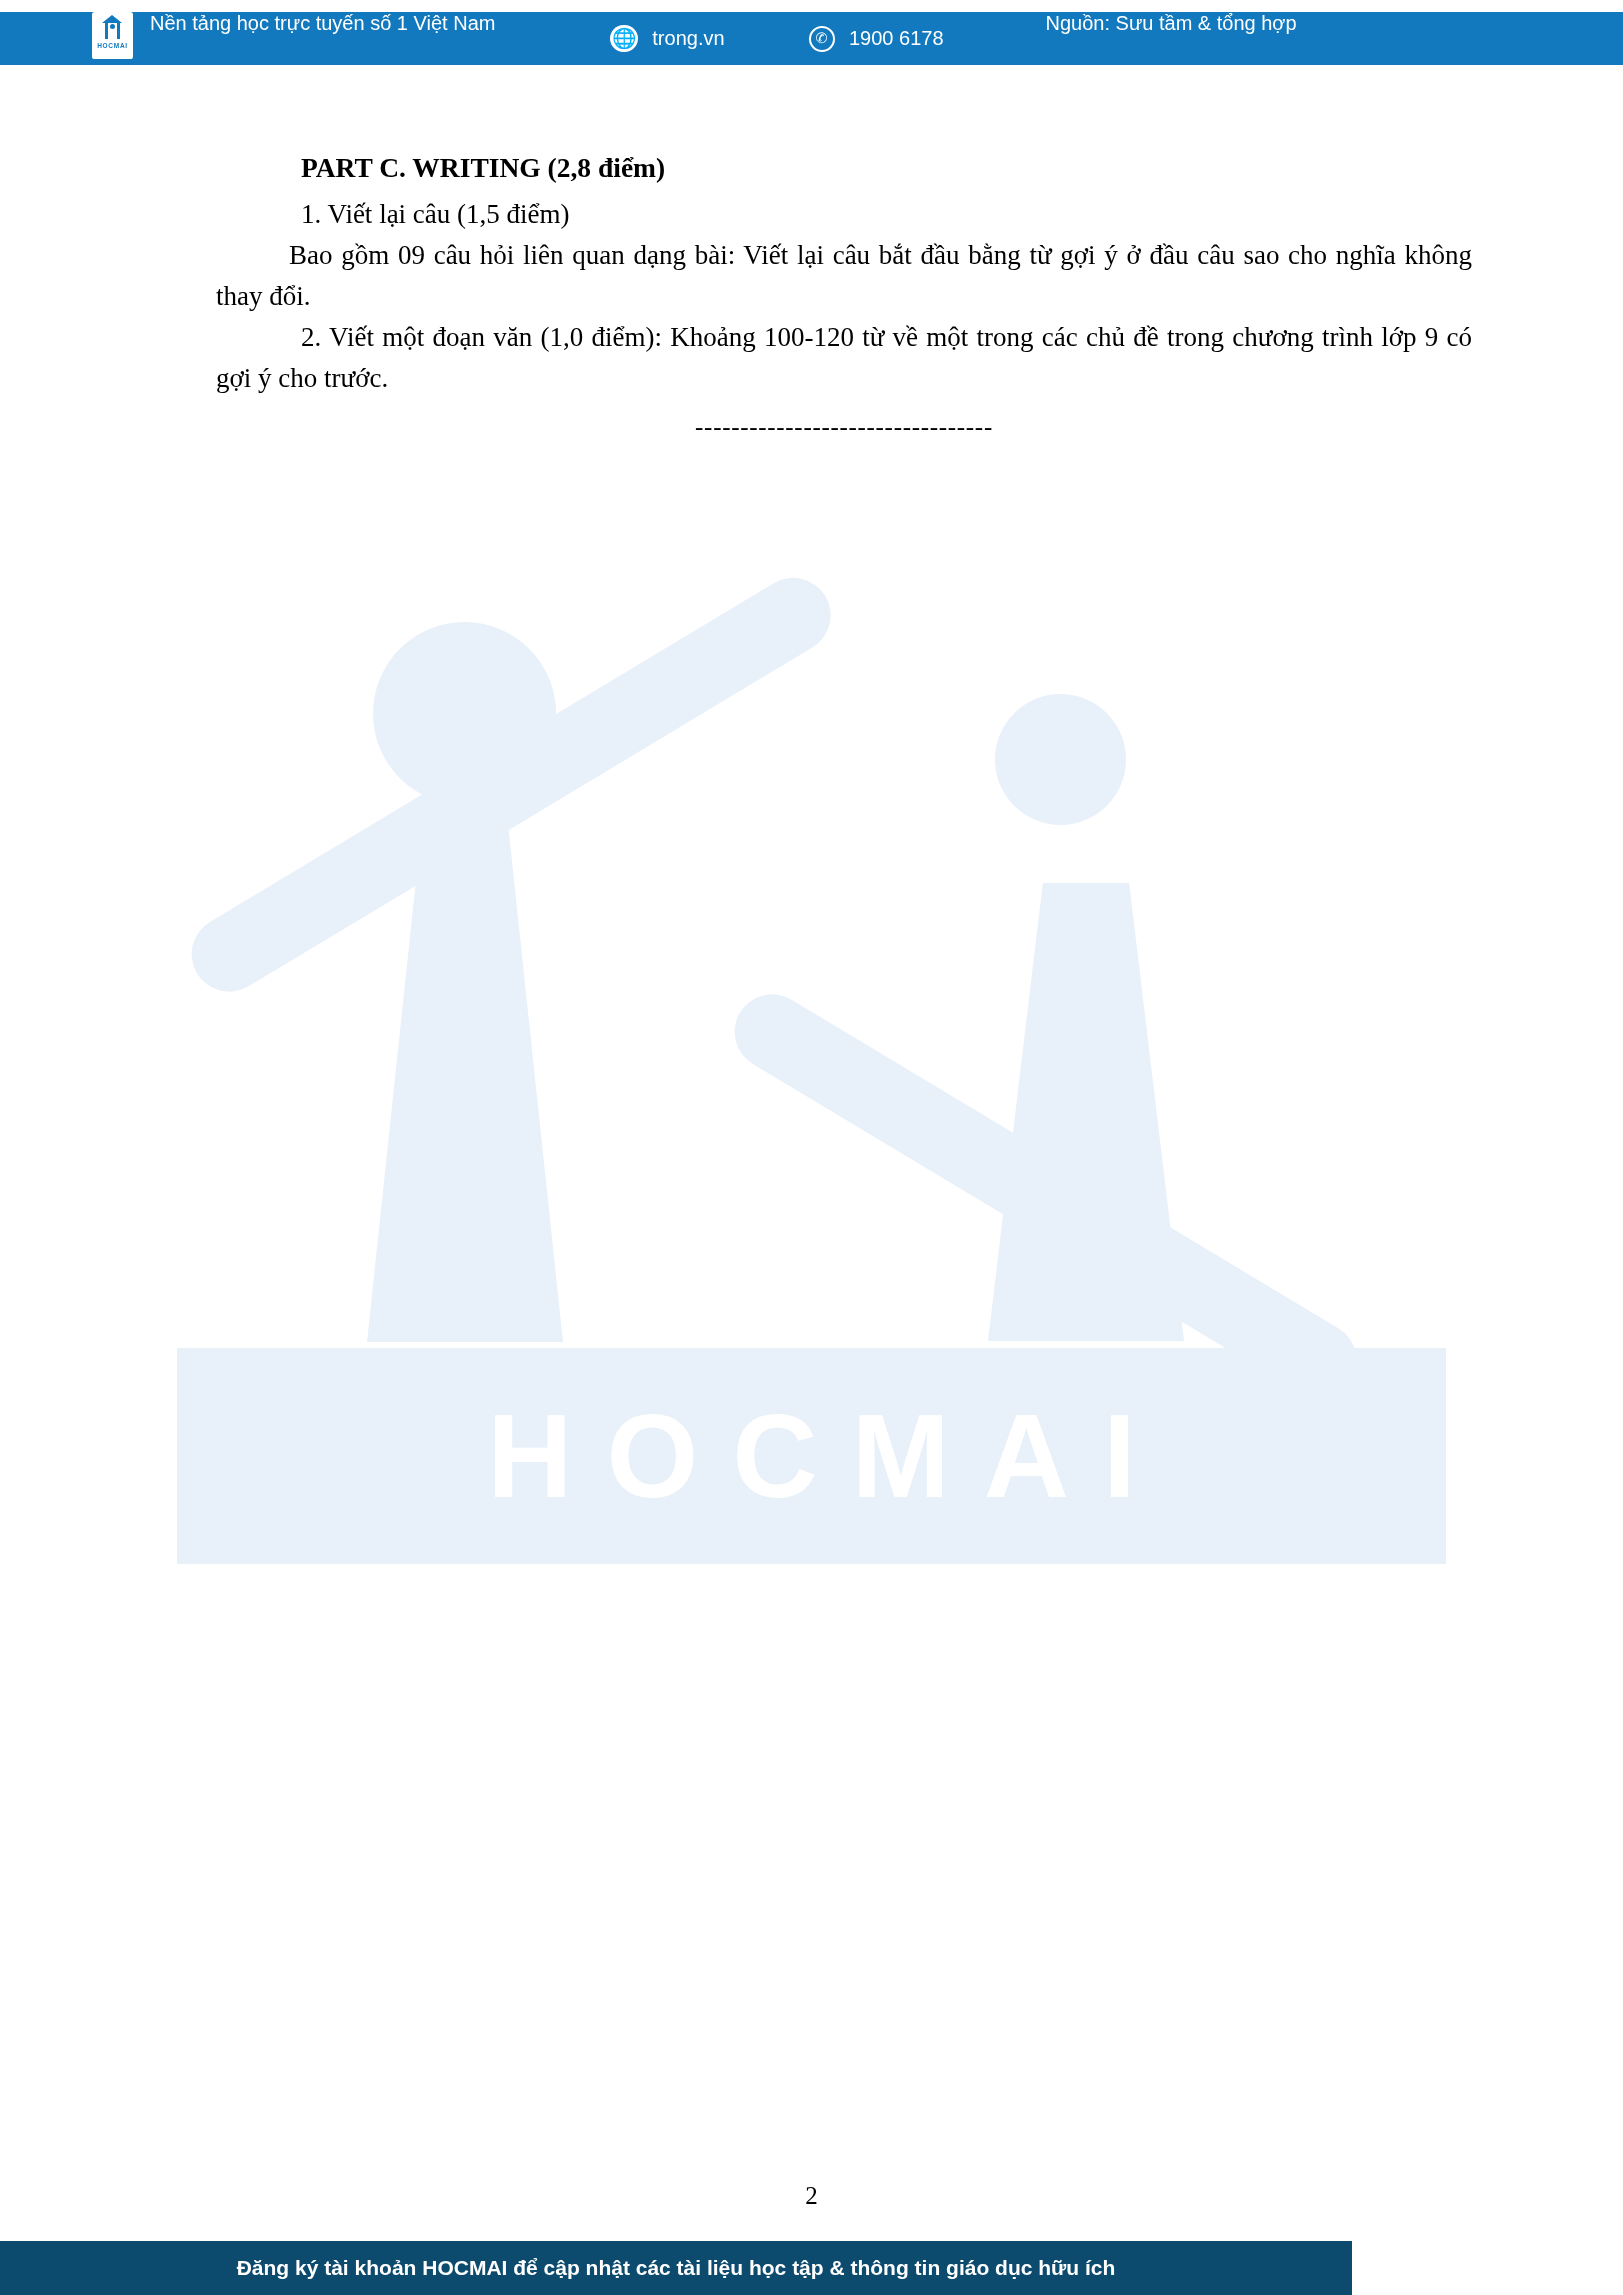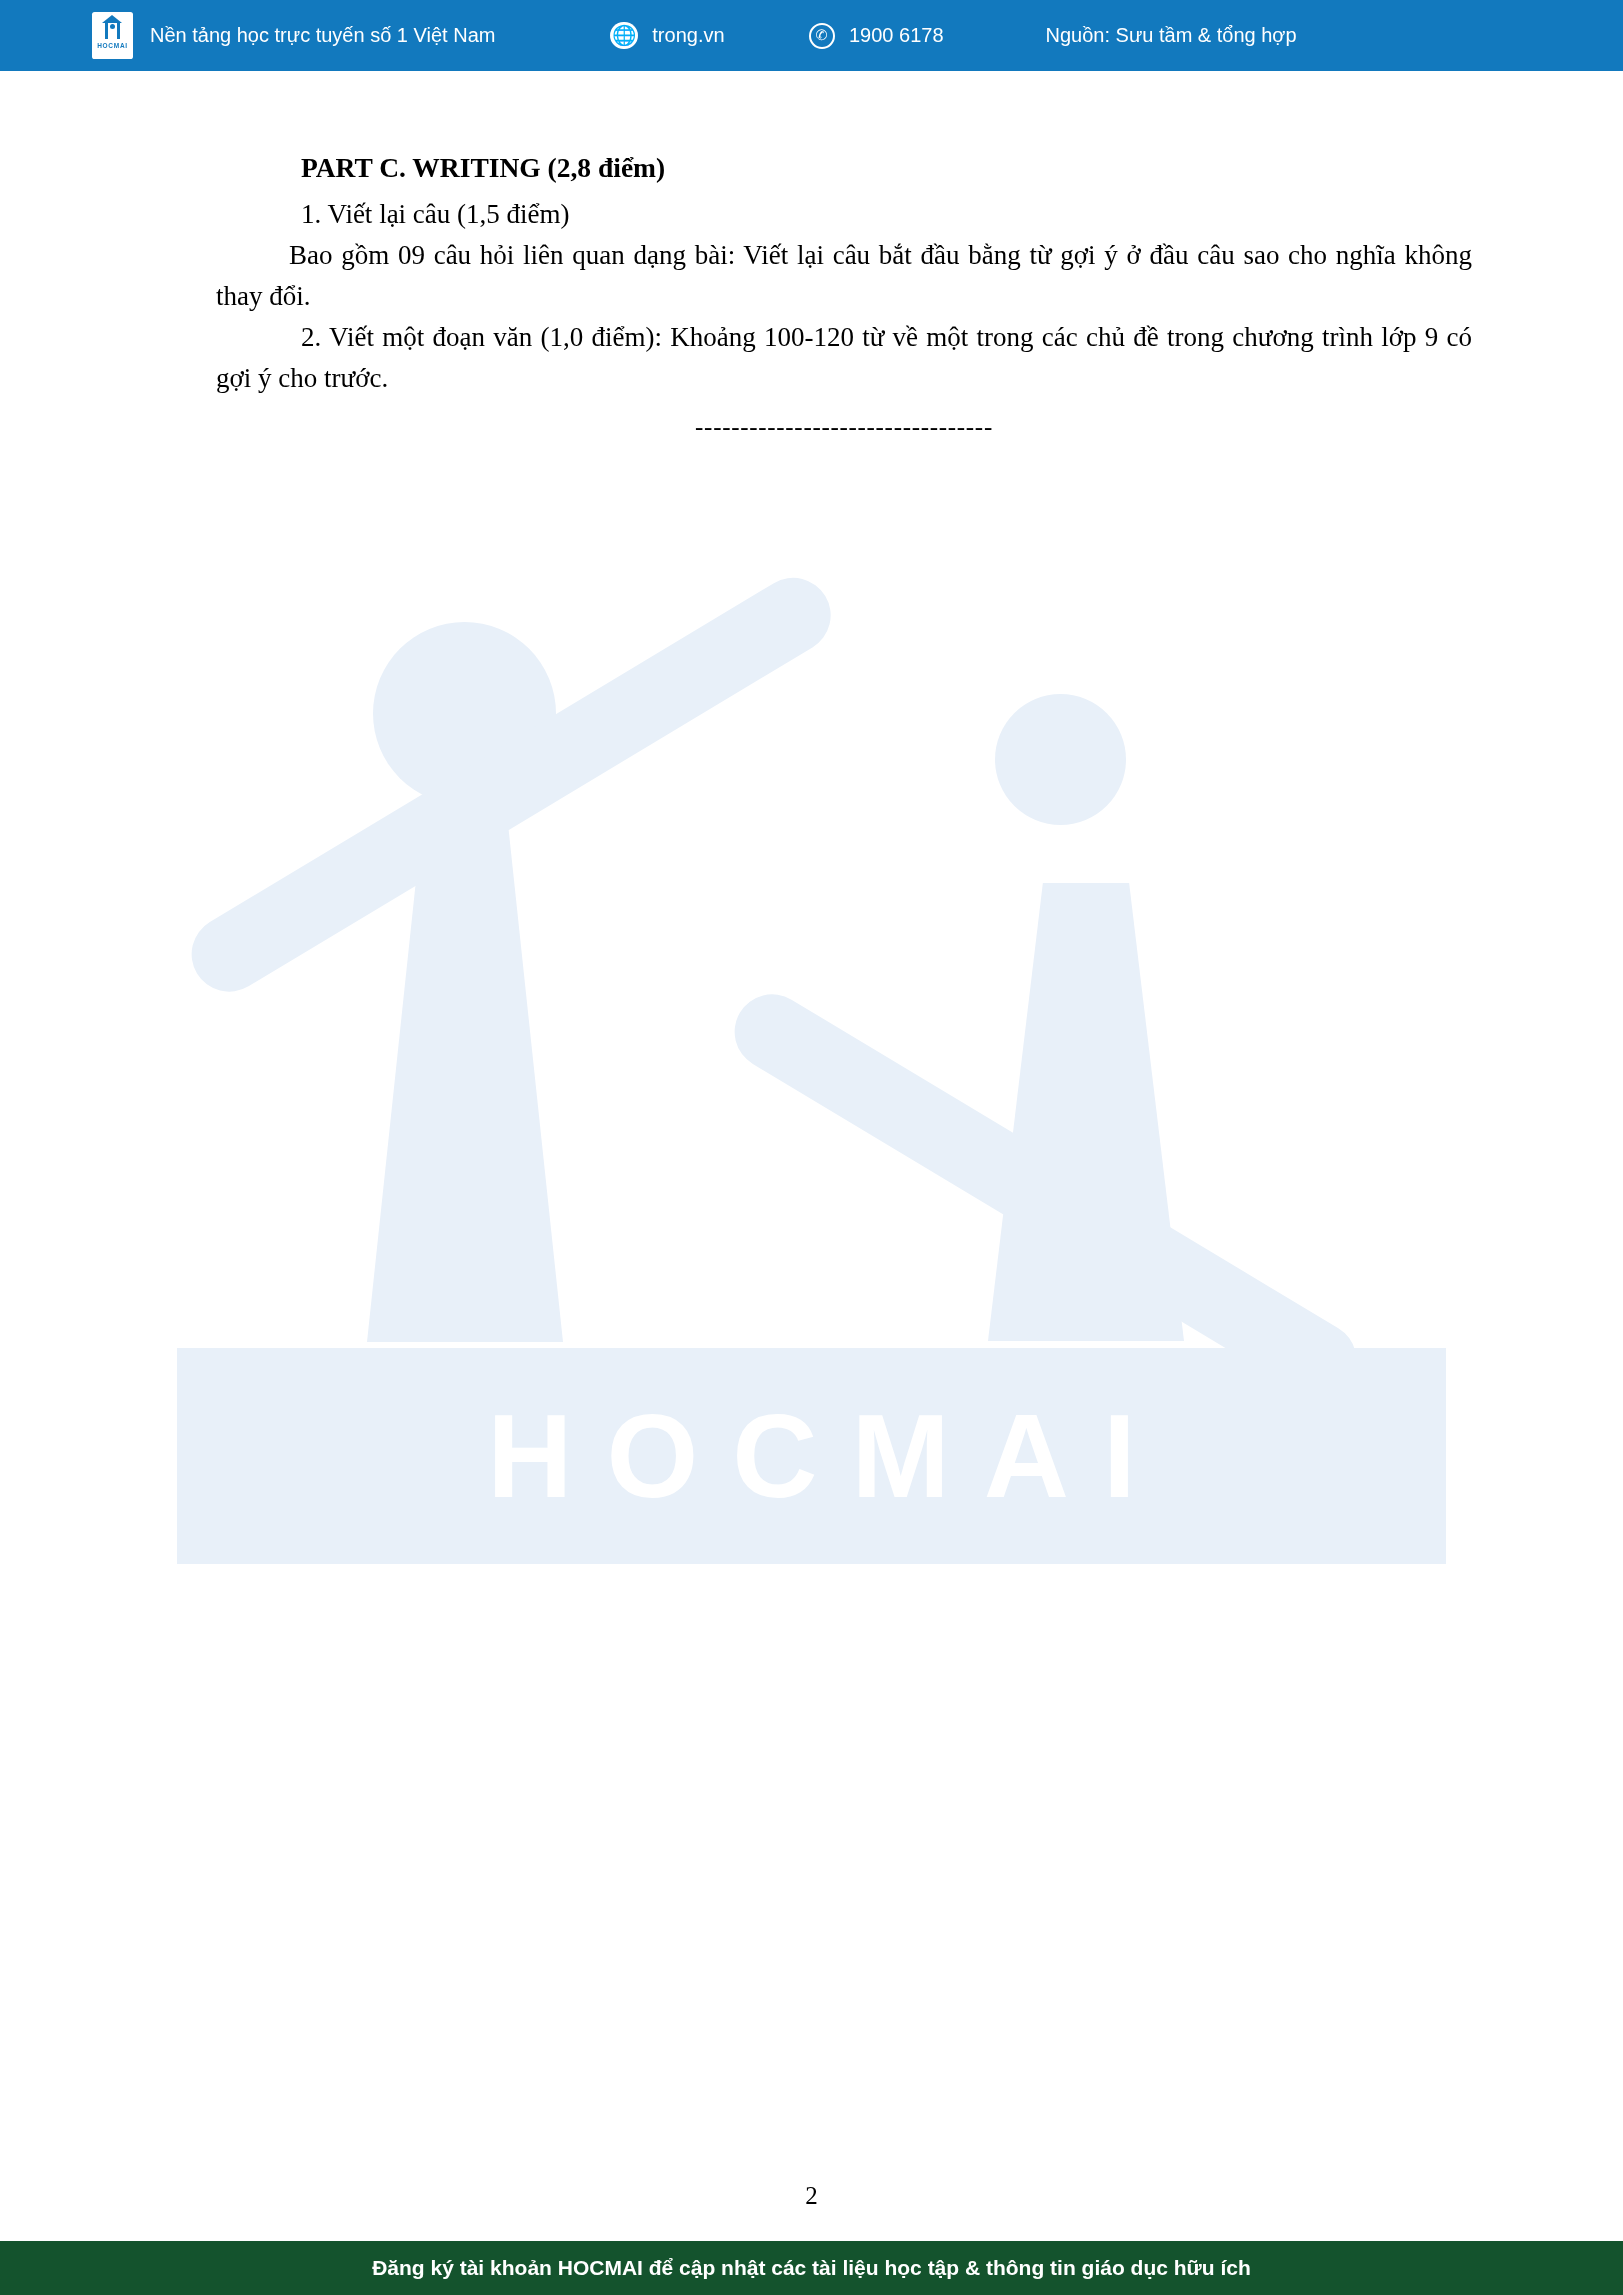--- a/index.html
+++ b/index.html
@@ -12,26 +12,25 @@
     width: 1623px;
     height: 2295px;
     background: #ffffff;
     overflow: hidden;
     font-family: "Liberation Serif", serif;
   }
 
   
   .top-banner {
     position: absolute;
-    left: 0; top: 0;
+    left: 0; top: 12px;
     width: 1623px;
-    height: 71px;
+    height: 53px;
     background: #1279be;
     display: flex;
-    align-items: center;
     color: #ffffff;
     font-family: "Liberation Sans", sans-serif;
   }
   .brand-logo {
     margin-left: 92px;
     width: 41px;
     height: 47px;
     background: #ffffff;
     border-radius: 2.6px;
     display: flex;
@@ -219,23 +218,23 @@
     top: 2182px;
     width: 1623px;
     text-align: center;
     font-size: 25px;
     color: #000000;
   }
   .footer {
     position: absolute;
     left: 0;
     top: 2241px;
-    width: 1623px;
+    width: 1352px;
     height: 54px;
-    background: #14532d;
+    background: #0c4a6e;
     color: #ffffff;
     display: flex;
     align-items: center;
     justify-content: center;
     font-family: "Liberation Sans", sans-serif;
     font-size: 21px;
     font-weight: bold;
   }
 </style>
 </head>

